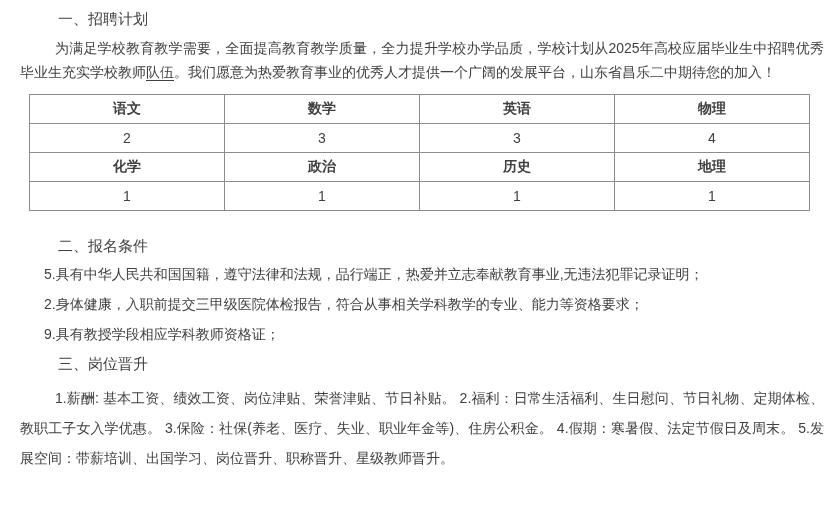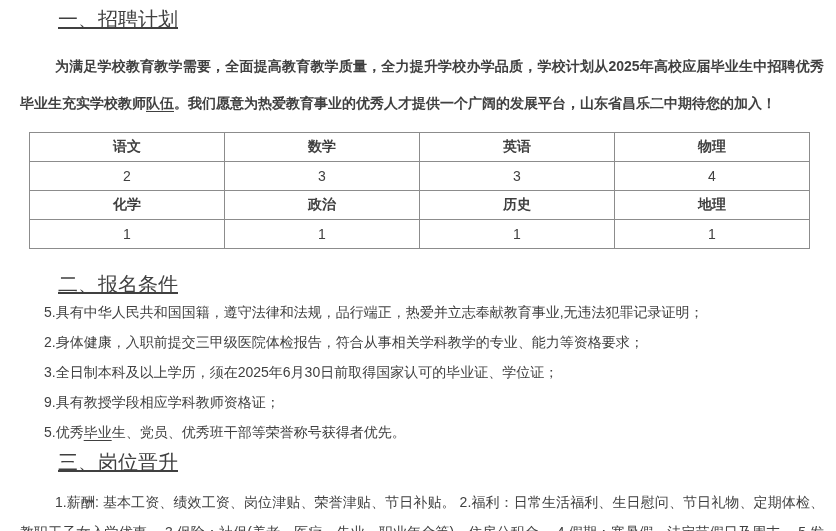--- a/index.html
+++ b/index.html
@@ -17,29 +17,27 @@
     width: 836px;
     height: 531px;
     padding: 4px 12px 0 20px;
     font-size: 14px;
   }
   p { margin: 0; }
   .sec-heading {
     line-height: 26px;
     text-indent: 38px;
     margin-top: 2px;
-    font-size: 20px;
-    text-decoration: underline;
+    font-size: 15px;
   }
   .intro-para {
-    margin-top: 16px;
-    line-height: 37px;
+    margin-top: 4px;
+    line-height: 24px;
     text-indent: 35px;
     text-align: justify;
-    font-weight: bold;
   }
   .u-mark {
     text-decoration: underline;
     text-underline-offset: 3px;
   }
   table.subjects {
     border-collapse: collapse;
     margin-top: 10px;
     margin-left: 9px;
     width: 781px;
@@ -55,21 +53,21 @@
   }
   tr.subject-row td { font-weight: bold; }
   tr.count-row td { font-weight: normal; }
   .cond-item {
     line-height: 30px;
     text-indent: 24px;
     text-align: justify;
   }
   .sec2-heading { margin-top: 22px; }
   .benefits-para {
-    margin-top: 12px;
+    margin-top: 6px;
     line-height: 30px;
     text-indent: 35px;
     text-align: justify;
   }
 </style>
 </head>
 <body>
 
 <div class="doc">
 
@@ -114,27 +112,21 @@
     <span>二、报名条件</span>
   </p>
 
   <p class="cond-item">
     <span>5.具有中华人民共和国国籍，遵守法律和法规，品行端正，热爱并立志奉献教育事业,无违法犯罪记录证明；</span><span class="u-mark"></span><span></span>
   </p>
   <p class="cond-item">
     <span>2.身体健康，入职前提交三甲级医院体检报告，符合从事相关学科教学的专业、能力等资格要求；</span><span class="u-mark"></span><span></span>
   </p>
   <p class="cond-item">
-    <span>3.全日制本科及以上学历，须在2025年6月30日前取得国家认可的毕业证、学位证；</span><span class="u-mark"></span><span></span>
-  </p>
-  <p class="cond-item">
     <span>9.具有教授学段相应学科教师资格证；</span><span class="u-mark"></span><span></span>
-  </p>
-  <p class="cond-item">
-    <span>5.优秀</span><span class="u-mark">毕业</span><span>生、党员、优秀班干部等荣誉称号获得者优先。</span>
   </p>
 
   <p class="sec-heading">
     <span>三、岗位晋升</span>
   </p>
 
   <p class="benefits-para">
     <span>1.薪酬: 基本工资、绩效工资、岗位津贴、荣誉津贴、节日补贴。 2.福利：日常生活福利、生日慰问、节日礼物、定期体检、教职工子女入学优惠。 3.保险：社保(养老、医疗、失业、职业年金等)、住房公积金。 4.假期：寒暑假、法定节假日及周末。 5.发展空间：带薪培训、出国学习、岗位晋升、职称晋升、星级教师晋升。</span>
   </p>
 

